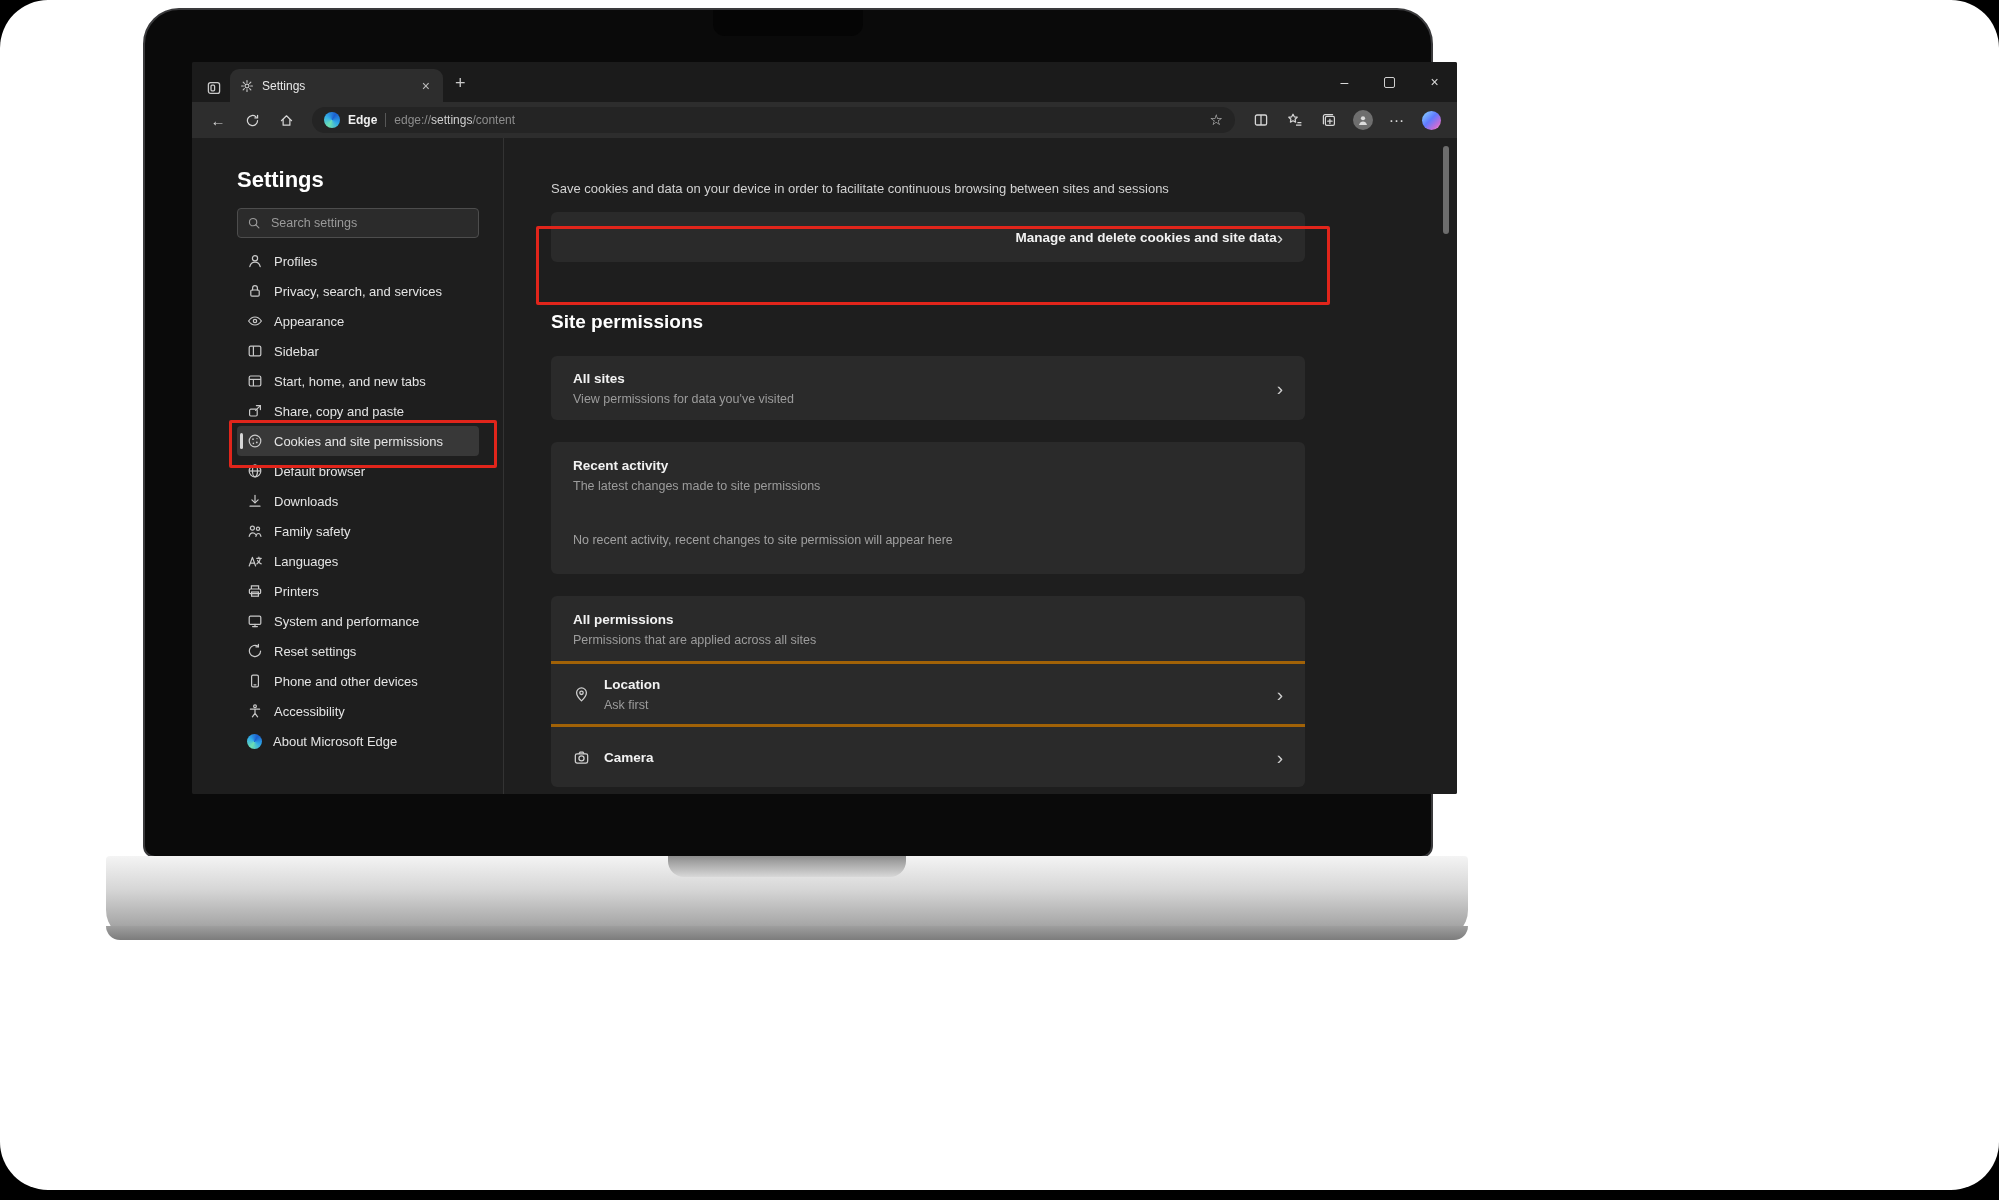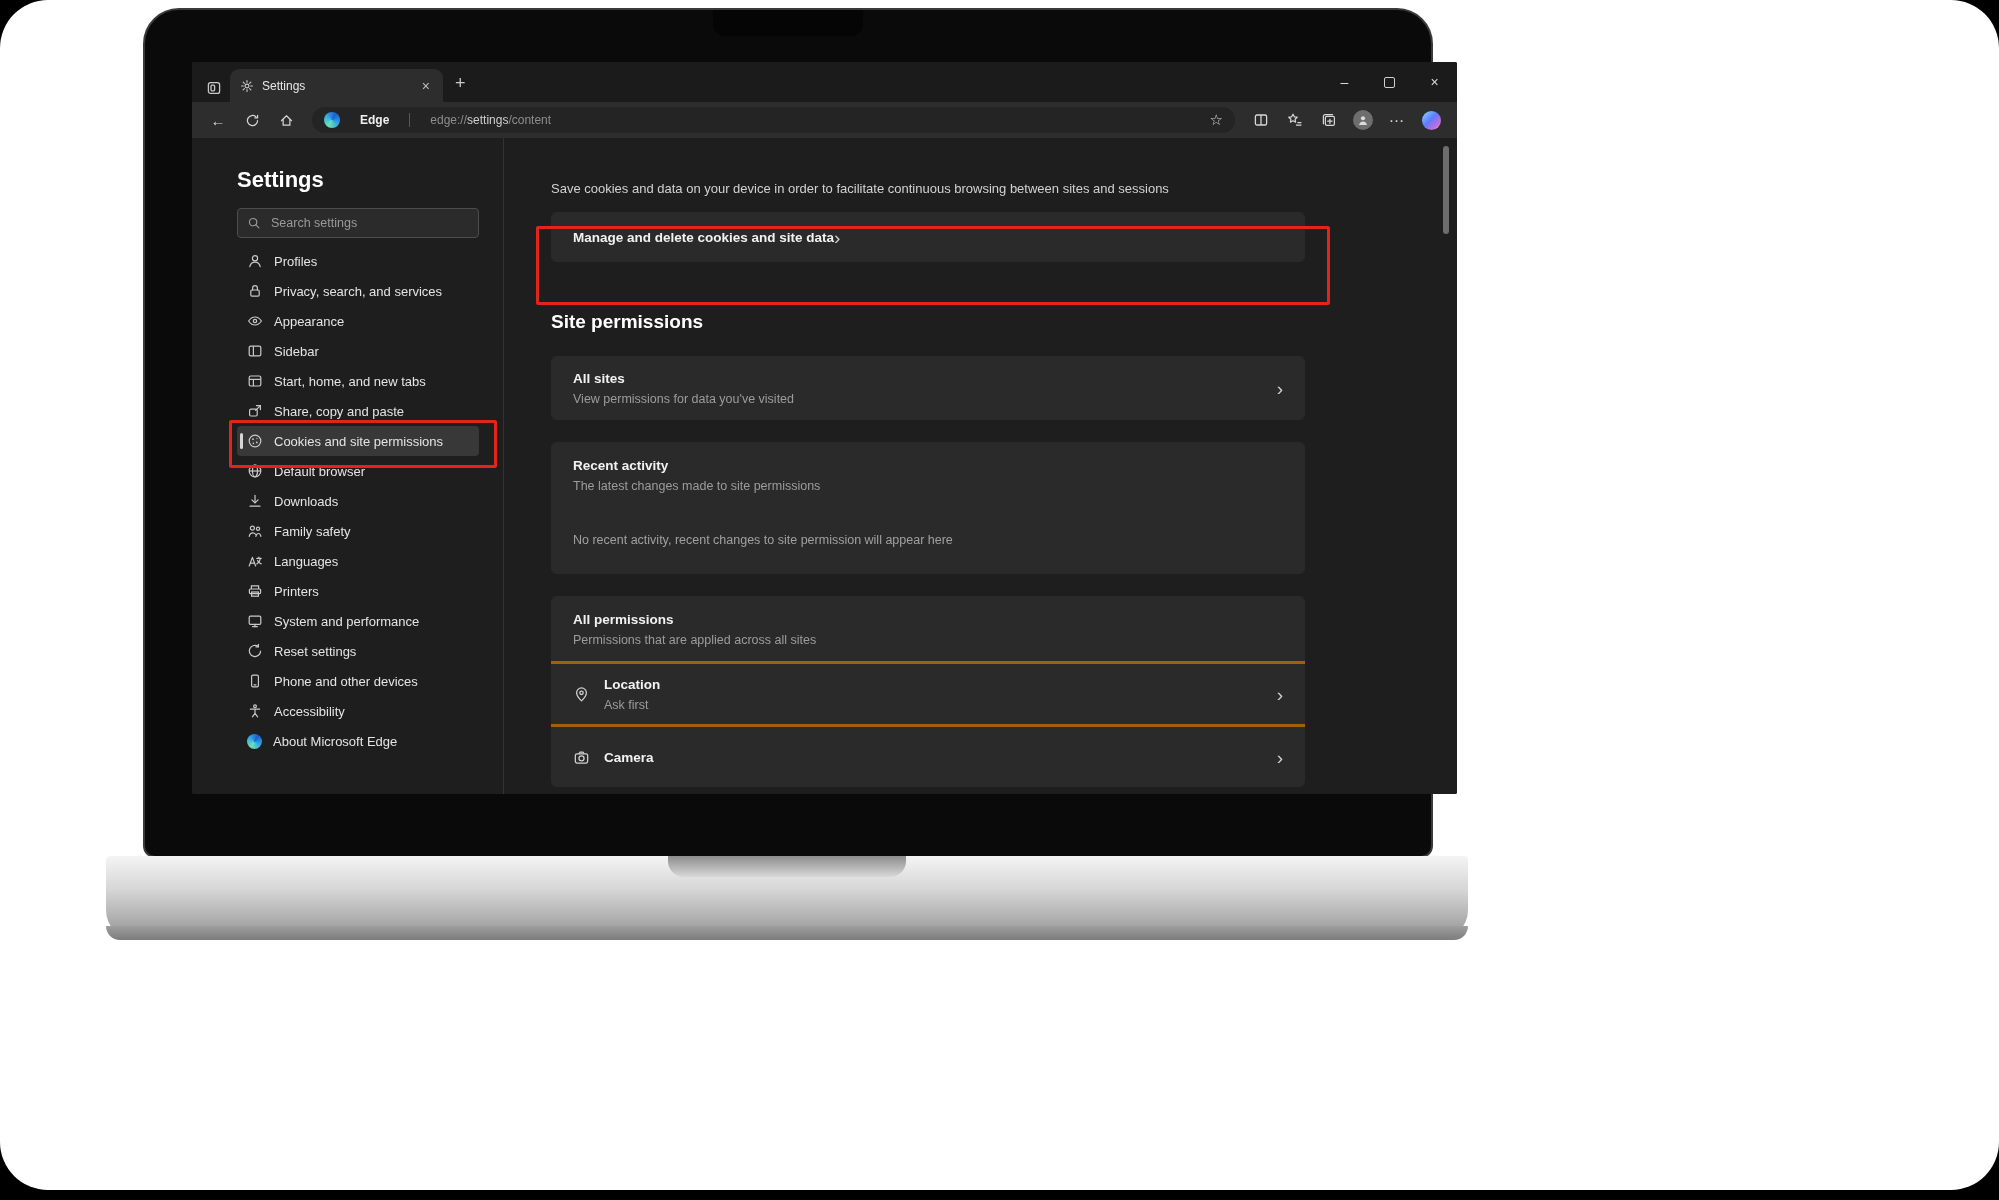--- a/index.html
+++ b/index.html
@@ -33,21 +33,21 @@
   .new-tab{font-size:18px;color:#c9c9c9;margin:0 0 8px 12px;}
   .win-controls{position:absolute;right:0;top:0;height:40px;display:flex;}
   .win-btn{width:45px;height:40px;display:flex;align-items:center;justify-content:center;
            color:#d8d8d8;font-size:14px;}
   .max-box{width:9px;height:9px;border:1.3px solid #d0d0d0;border-radius:2px;display:inline-block;}
 
   .toolbar{height:36px;background:#2d2d2d;display:flex;align-items:center;padding:0 10px;gap:2px;}
   .tb-btn{width:32px;height:30px;display:flex;align-items:center;justify-content:center;color:#d6d6d6;
           font-size:15px;}
   .addr{flex:1;height:26px;background:#242424;border-radius:13px;margin:0 8px;display:flex;
-        align-items:center;padding:0 12px;gap:20px;}
+        align-items:center;padding:0 12px;gap:8px;}
   .brand{font-size:12px;color:#f0f0f0;font-weight:700;}
   .addr-div{width:1px;height:14px;background:#575757;}
   .url{font-size:12px;color:#8d8d8d;}
   .url .host{color:#cfcfcf;}
   .edge-logo{width:16px;height:16px;border-radius:50%;display:inline-block;
         background:conic-gradient(from 210deg,#6ee0b0,#35b0e8,#1b5fd0,#2fa7e6,#6ee0b0);}
   .copilot{width:19px;height:19px;border-radius:50%;display:inline-block;
         background:linear-gradient(135deg,#8fdcff,#5f7bff 45%,#c86dd7 78%,#ffb3c7);}
   .avatar{width:20px;height:20px;border-radius:50%;background:#6e6e6e;display:flex;
         align-items:center;justify-content:center;color:#dcdcdc;overflow:hidden;}
@@ -67,21 +67,21 @@
   .nav-item .nlabel{font-size:13px;color:#e4e4e4;white-space:nowrap;}
   .nav-item.selected{background:#383838;}
   .nav-item.selected::before{content:"";position:absolute;left:3px;top:7px;width:3px;height:16px;
         background:var(--accent-sel,#d6d6d6);border-radius:2px;}
 
   .main{flex:1;box-sizing:border-box;padding:28px 152px 0 47px;}
   .h1{font-size:19px;font-weight:700;color:#ffffff;line-height:24px;}
   .desc{margin-top:14px;font-size:13px;color:#d2d2d2;line-height:18px;}
   .card{background:#2a2a2a;border-radius:6px;}
   .manage-card{margin-top:14px;height:50px;display:flex;align-items:center;
-        justify-content:flex-start;padding:0 22px;}
+        justify-content:flex-end;padding:0 22px;}
   .card-title{font-size:13.5px;font-weight:700;color:#f2f2f2;}
   .card-sub{font-size:12.5px;color:#9c9c9c;margin-top:6px;}
   .chev{font-size:19px;color:#cfcfcf;line-height:1;}
   .h2{margin-top:48px;font-size:19px;font-weight:700;color:#ffffff;line-height:24px;}
   .allsites-card{margin-top:22px;padding:13px 22px;box-sizing:border-box;height:64px;
         display:flex;align-items:center;justify-content:space-between;}
   .recent-card{margin-top:22px;padding:16px 22px 0;box-sizing:border-box;height:132px;}
   .recent-empty{margin-top:40px;font-size:12.5px;color:#a0a0a0;}
   .perm-card{margin-top:22px;}
   .perm-head{padding:16px 22px 14px;}

